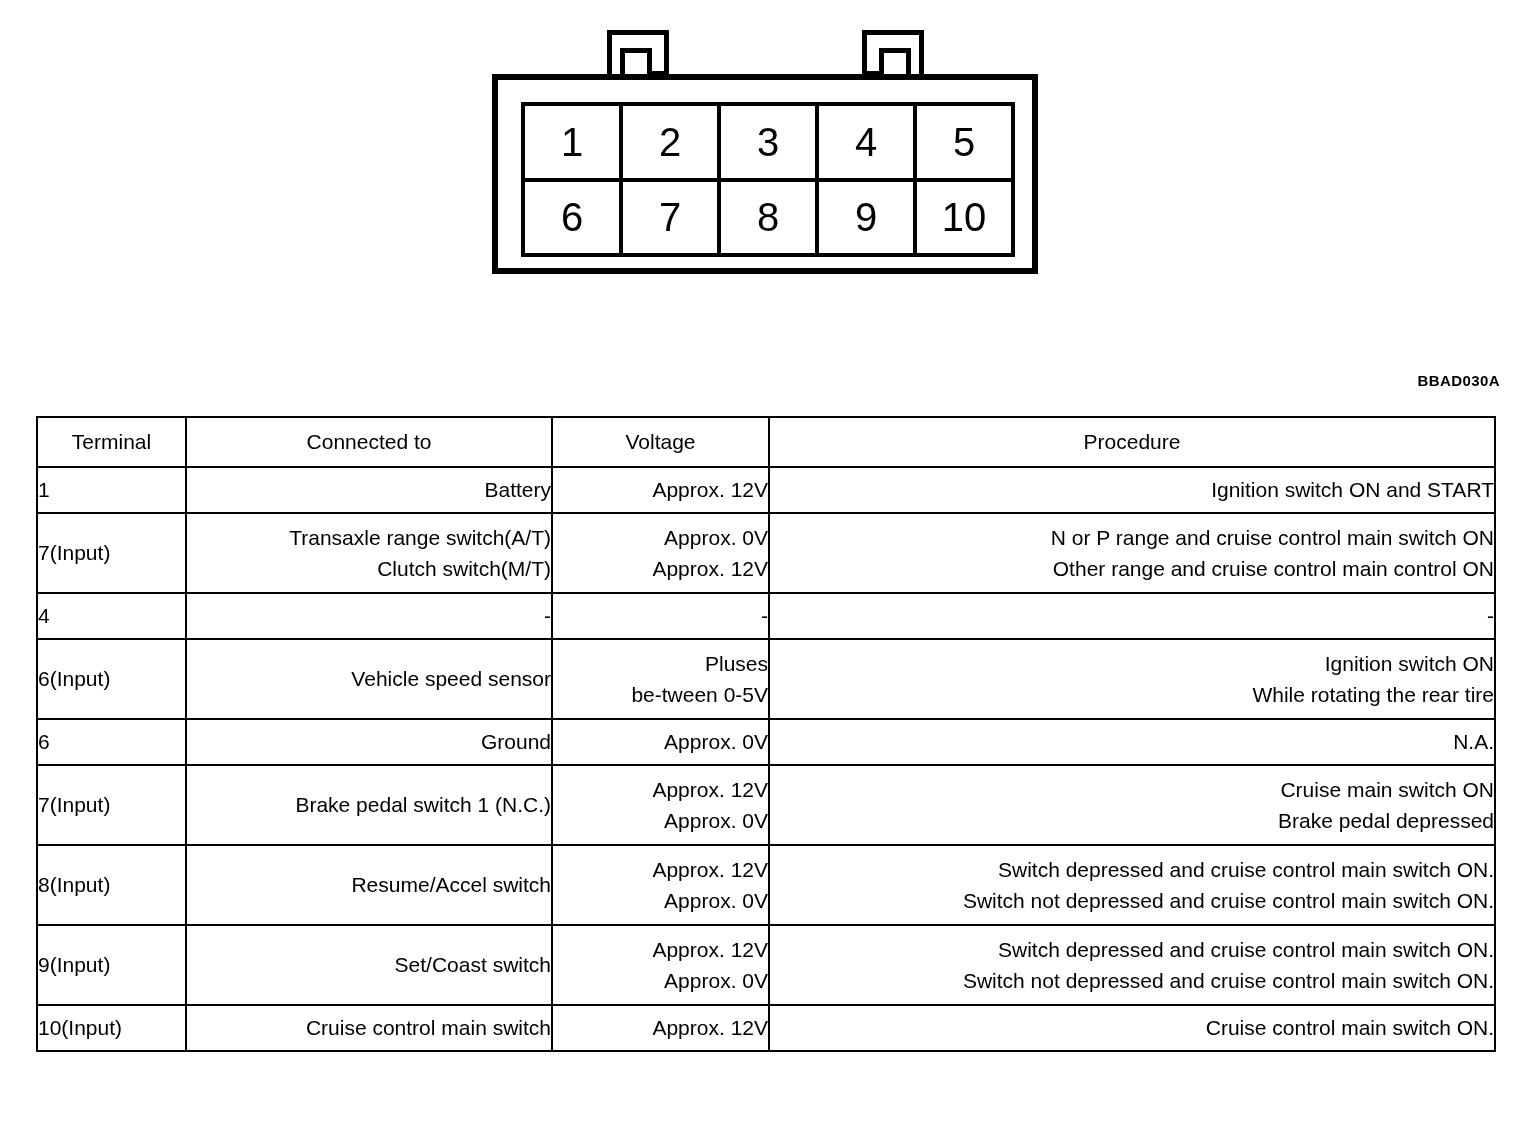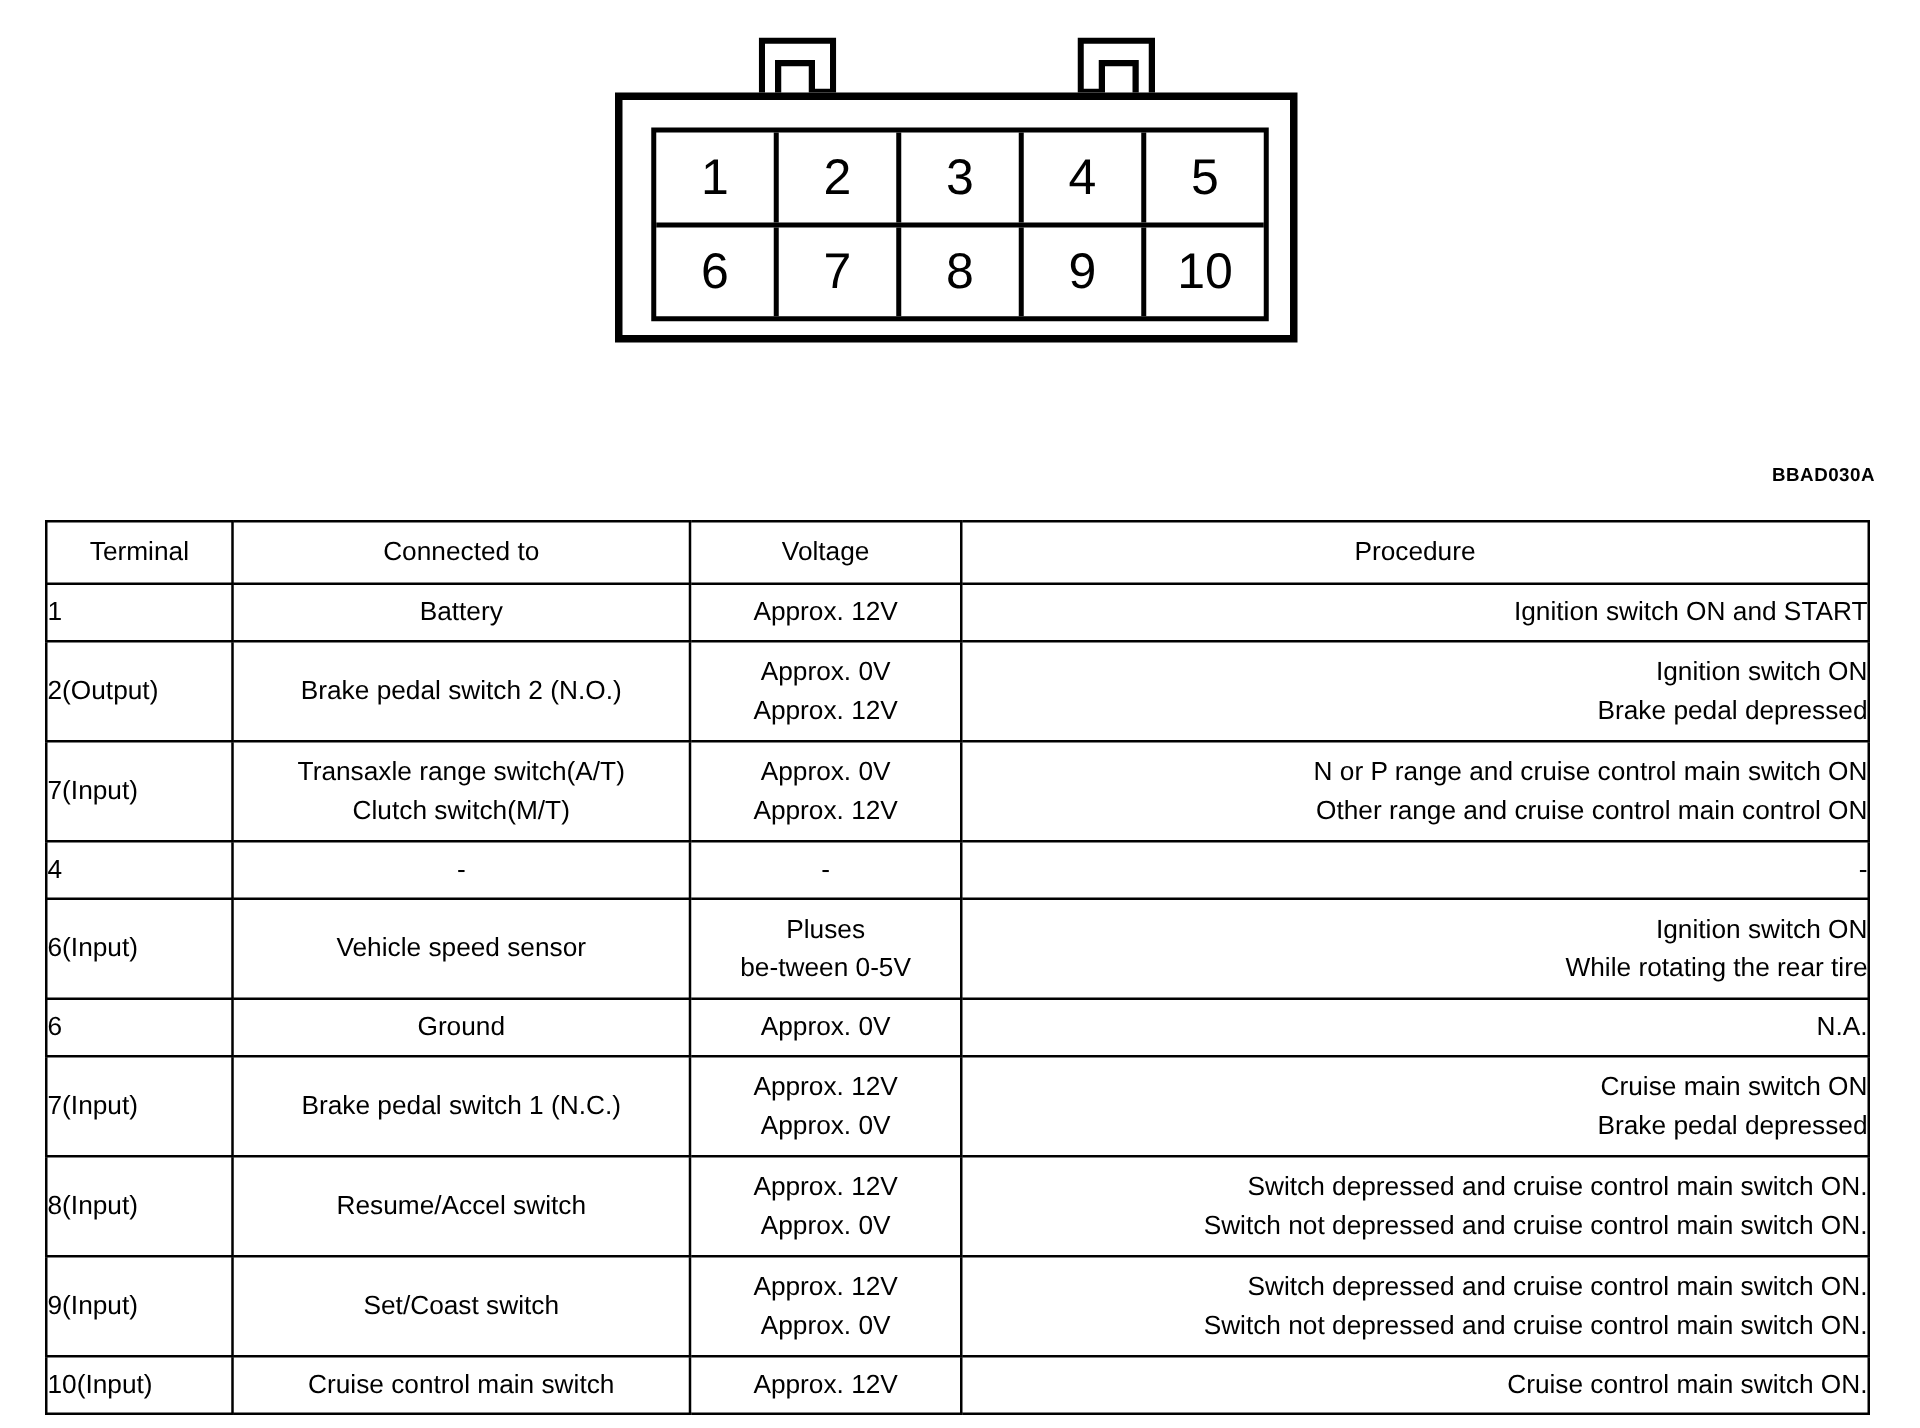--- a/index.html
+++ b/index.html
@@ -109,22 +109,22 @@
   #terminal-table thead th {
     text-align: center;
     height: 48px;
   }
   .col-terminal  { width: 149px; }
   .col-connected { width: 366px; }
   .col-voltage   { width: 217px; }
   .col-procedure { width: auto; }
 
   td.cell-terminal  { padding: 4px 0 4px 12px; text-align: left; }
-  td.cell-connected { padding: 4px 0 4px 14px; text-align: center; }
-  td.cell-voltage   { padding: 4px 0 4px 14px; text-align: center; }
+  td.cell-connected { padding: 4px 0 4px 14px; text-align: right; }
+  td.cell-voltage   { padding: 4px 0 4px 14px; text-align: right; }
   td.cell-procedure { padding: 4px 0 4px 14px; text-align: right; }
 
   .line { display: block; white-space: nowrap; }
 
   tr.row-h1 td { height: 44px; }
   tr.row-h2 td { height: 78px; }
 </style>
 </head>
 <body>
 
@@ -184,34 +184,20 @@
           <span class="line">Battery</span>
         </td>
         <td class="cell-voltage">
           <span class="line">Approx. 12V</span>
         </td>
         <td class="cell-procedure">
           <span class="line">Ignition switch ON and START</span>
         </td>
       </tr>
       <tr class="row-h2">
-        <td class="cell-terminal">2(Output)</td>
-        <td class="cell-connected">
-          <span class="line">Brake pedal switch 2 (N.O.)</span>
-        </td>
-        <td class="cell-voltage">
-          <span class="line">Approx. 0V</span>
-          <span class="line">Approx. 12V</span>
-        </td>
-        <td class="cell-procedure">
-          <span class="line">Ignition switch ON</span>
-          <span class="line">Brake pedal depressed</span>
-        </td>
-      </tr>
-      <tr class="row-h2">
         <td class="cell-terminal">7(Input)</td>
         <td class="cell-connected">
           <span class="line">Transaxle range switch(A/T)</span>
           <span class="line">Clutch switch(M/T)</span>
         </td>
         <td class="cell-voltage">
           <span class="line">Approx. 0V</span>
           <span class="line">Approx. 12V</span>
         </td>
         <td class="cell-procedure">

